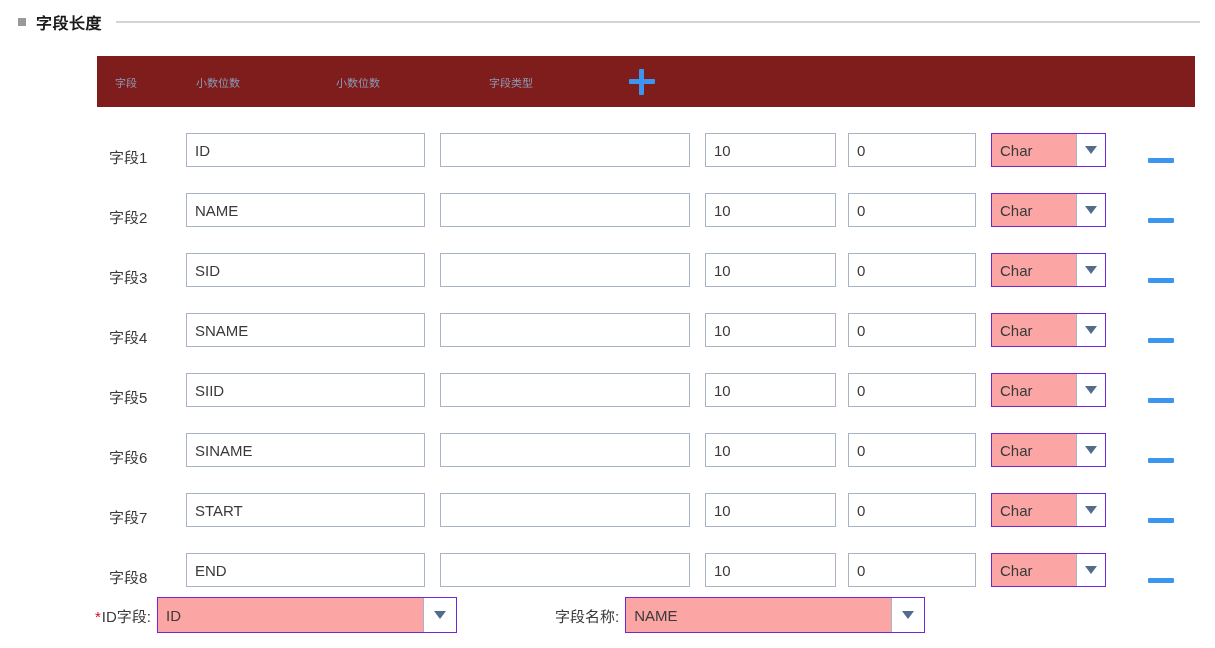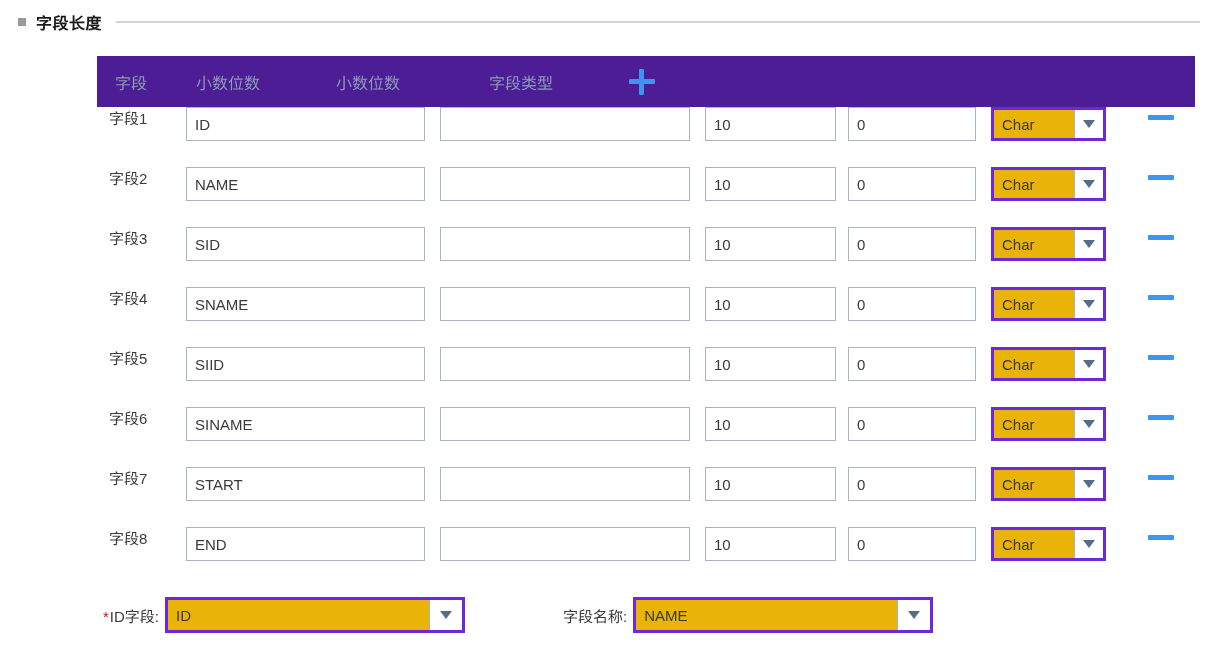--- a/index.html
+++ b/index.html
@@ -63,31 +63,31 @@
     position: absolute;
     left: 97px;
     top: 56px;
     width: 1098px;
   }
 
   .table-head {
     display: flex;
     align-items: center;
     height: 51px;
-    background: #4c1d95;
+    background: #7f1d1d;
     color: #8c9bb5;
-    font-size: 16px;
+    font-size: 11px;
   }
   .table-head .cell {
     white-space: nowrap;
   }
 
   .row {
     display: flex;
-    align-items: flex-start;
+    align-items: flex-end;
     height: 60px;
   }
 
   
   .c-idx    { width: 86px; padding-left: 12px; box-sizing: border-box; }
   .c-name   { width: 254px; padding-left: 3px; box-sizing: border-box; }
   .c-desc   { width: 265px; padding-left: 3px; box-sizing: border-box; }
   .c-len    { width: 143px; padding-left: 3px; box-sizing: border-box; }
   .c-dec    { width: 143px; padding-left: 3px; box-sizing: border-box; }
   .c-type   { width: 139px; padding-left: 3px; box-sizing: border-box; }
@@ -122,22 +122,22 @@
   .txt-name { width: 239px; }
   .txt-desc { width: 250px; }
   .txt-len  { width: 131px; }
   .txt-dec  { width: 128px; }
 
   
   .combo {
     display: inline-flex;
     align-items: stretch;
     height: 34px;
-    border: 3px solid #6d28d9;
-    background: #eab308;
+    border: 1px solid #6d28d9;
+    background: #fca5a5;
     box-sizing: border-box;
   }
   .combo-type { width: 115px; }
   .combo .combo-value {
     flex: 1 1 auto;
     display: flex;
     align-items: center;
     padding-left: 8px;
     font-size: 15px;
     color: #3a3a3a;
@@ -187,21 +187,21 @@
     width: 26px;
     height: 5px;
     background: #3c96f0;
     border-radius: 1px;
     vertical-align: middle;
   }
 
   
   .bottom-row {
     position: absolute;
-    left: 103px;
+    left: 95px;
     top: 594px;
     width: 1098px;
     height: 42px;
     display: flex;
     align-items: center;
   }
   .field-group {
     display: flex;
     align-items: center;
   }

